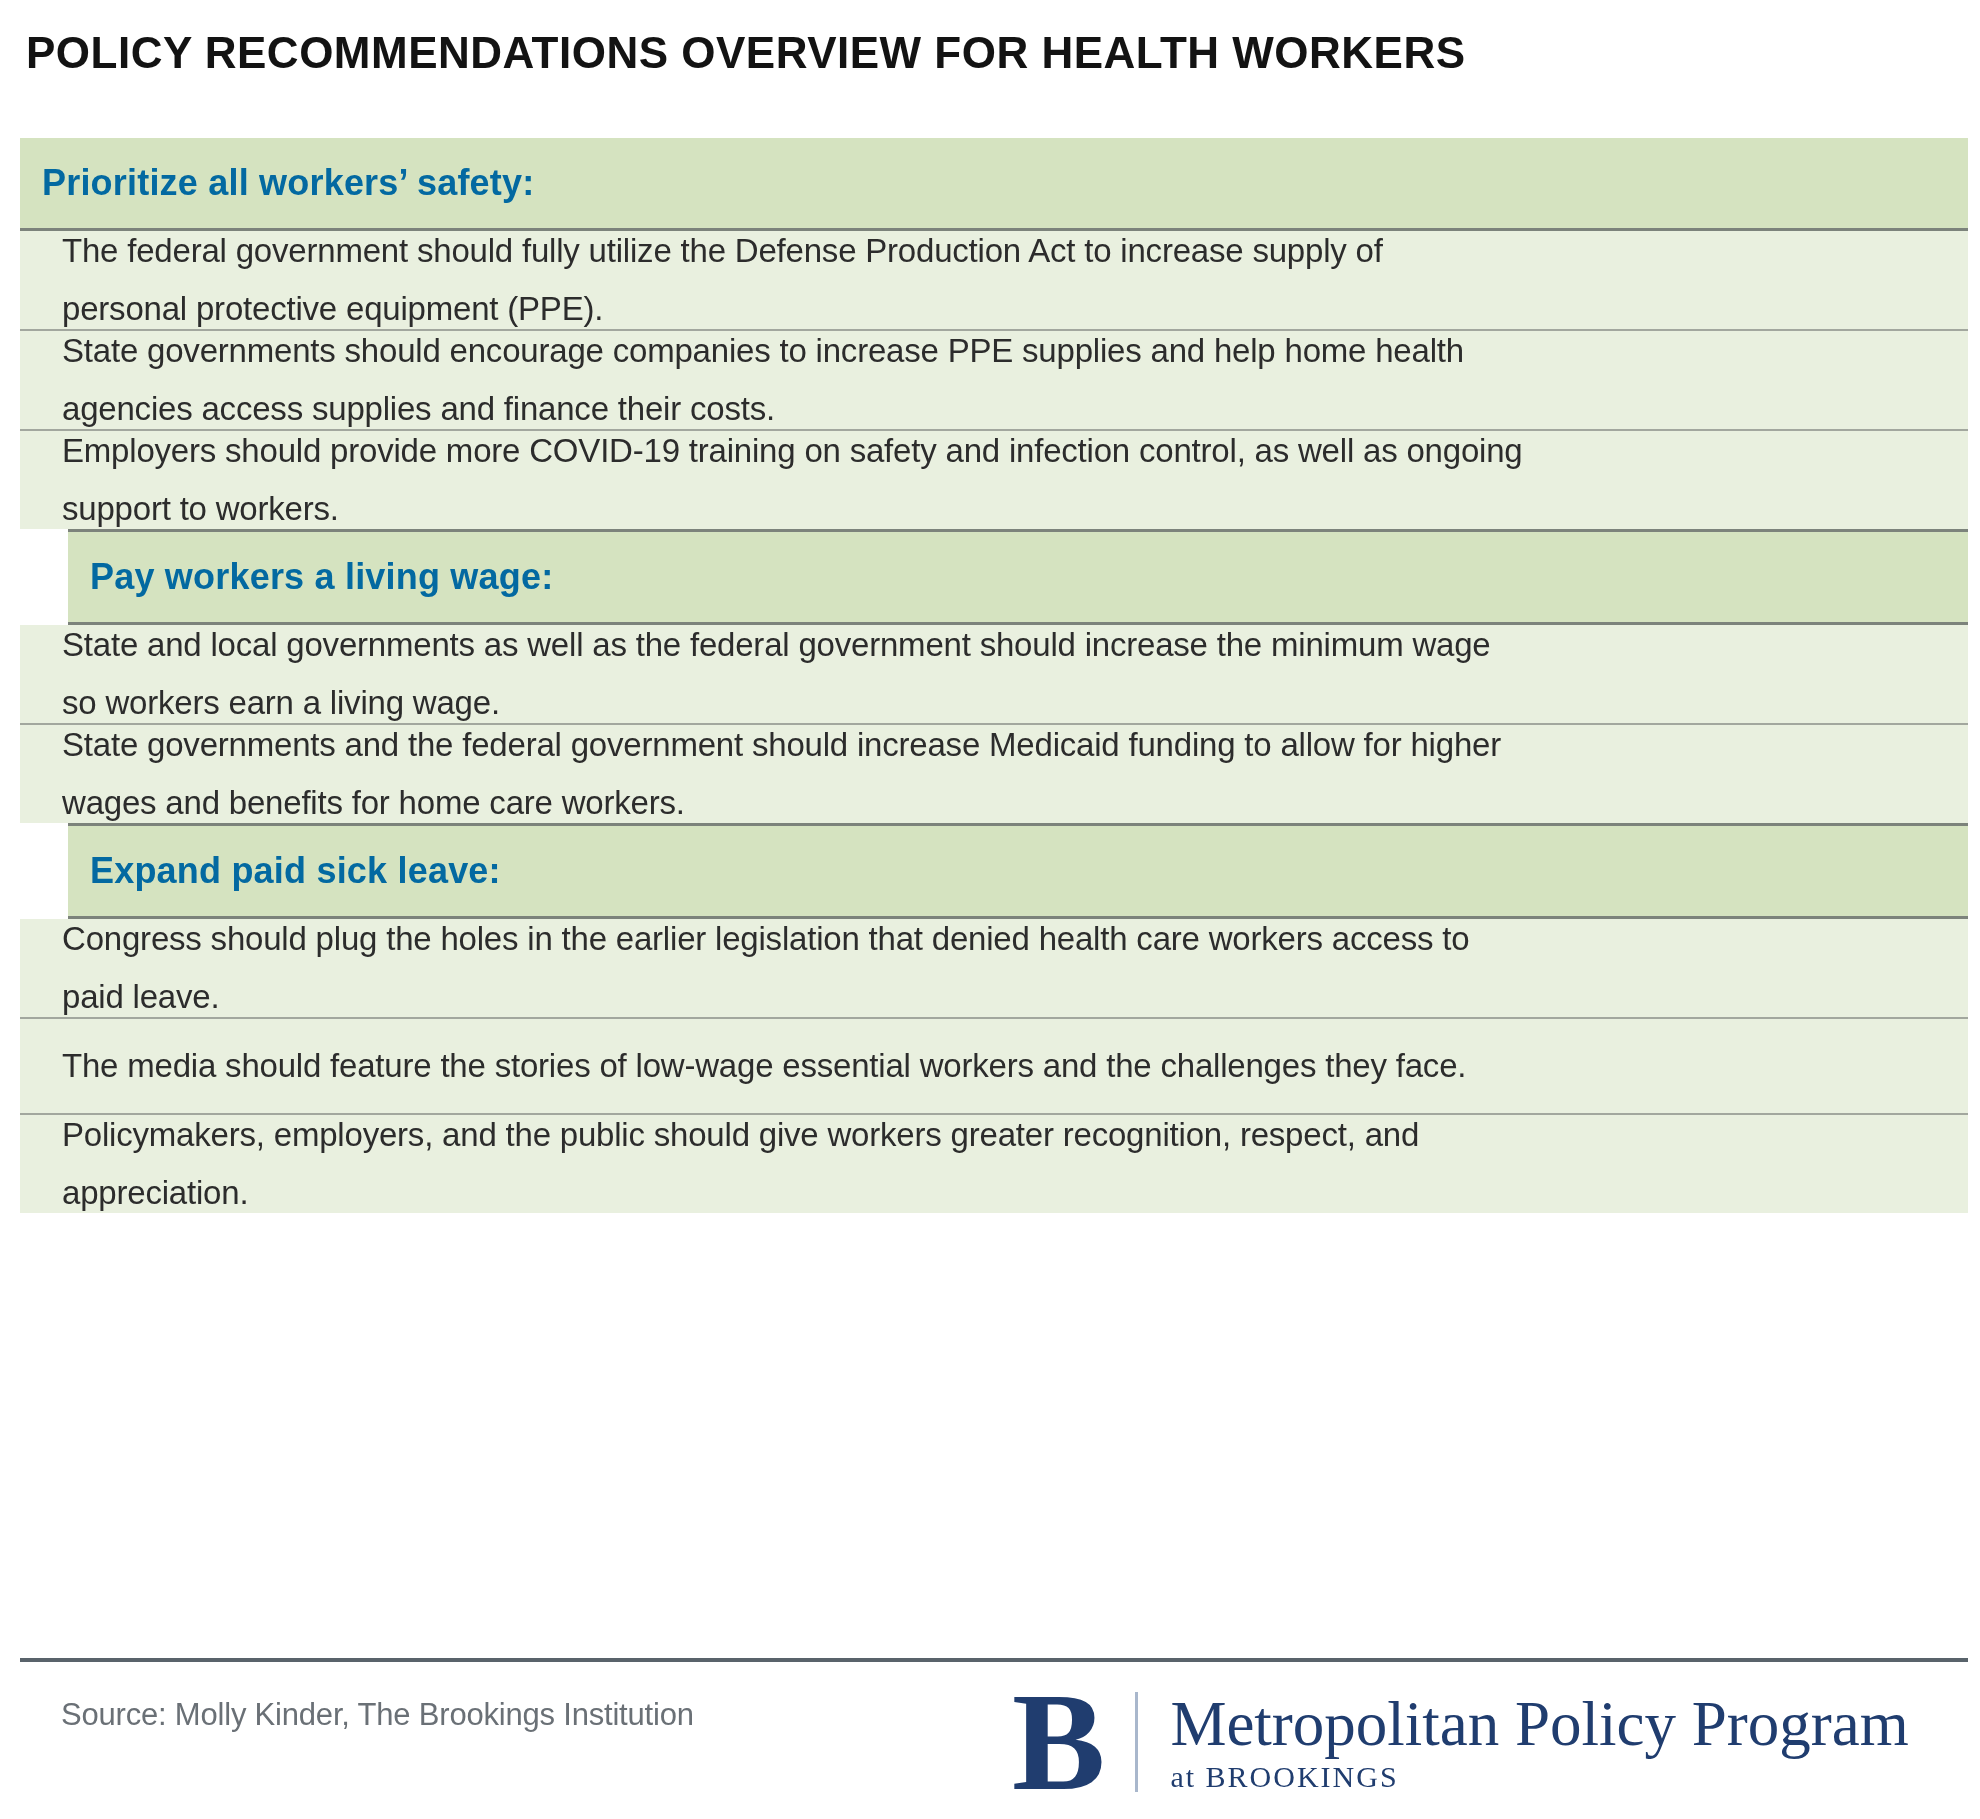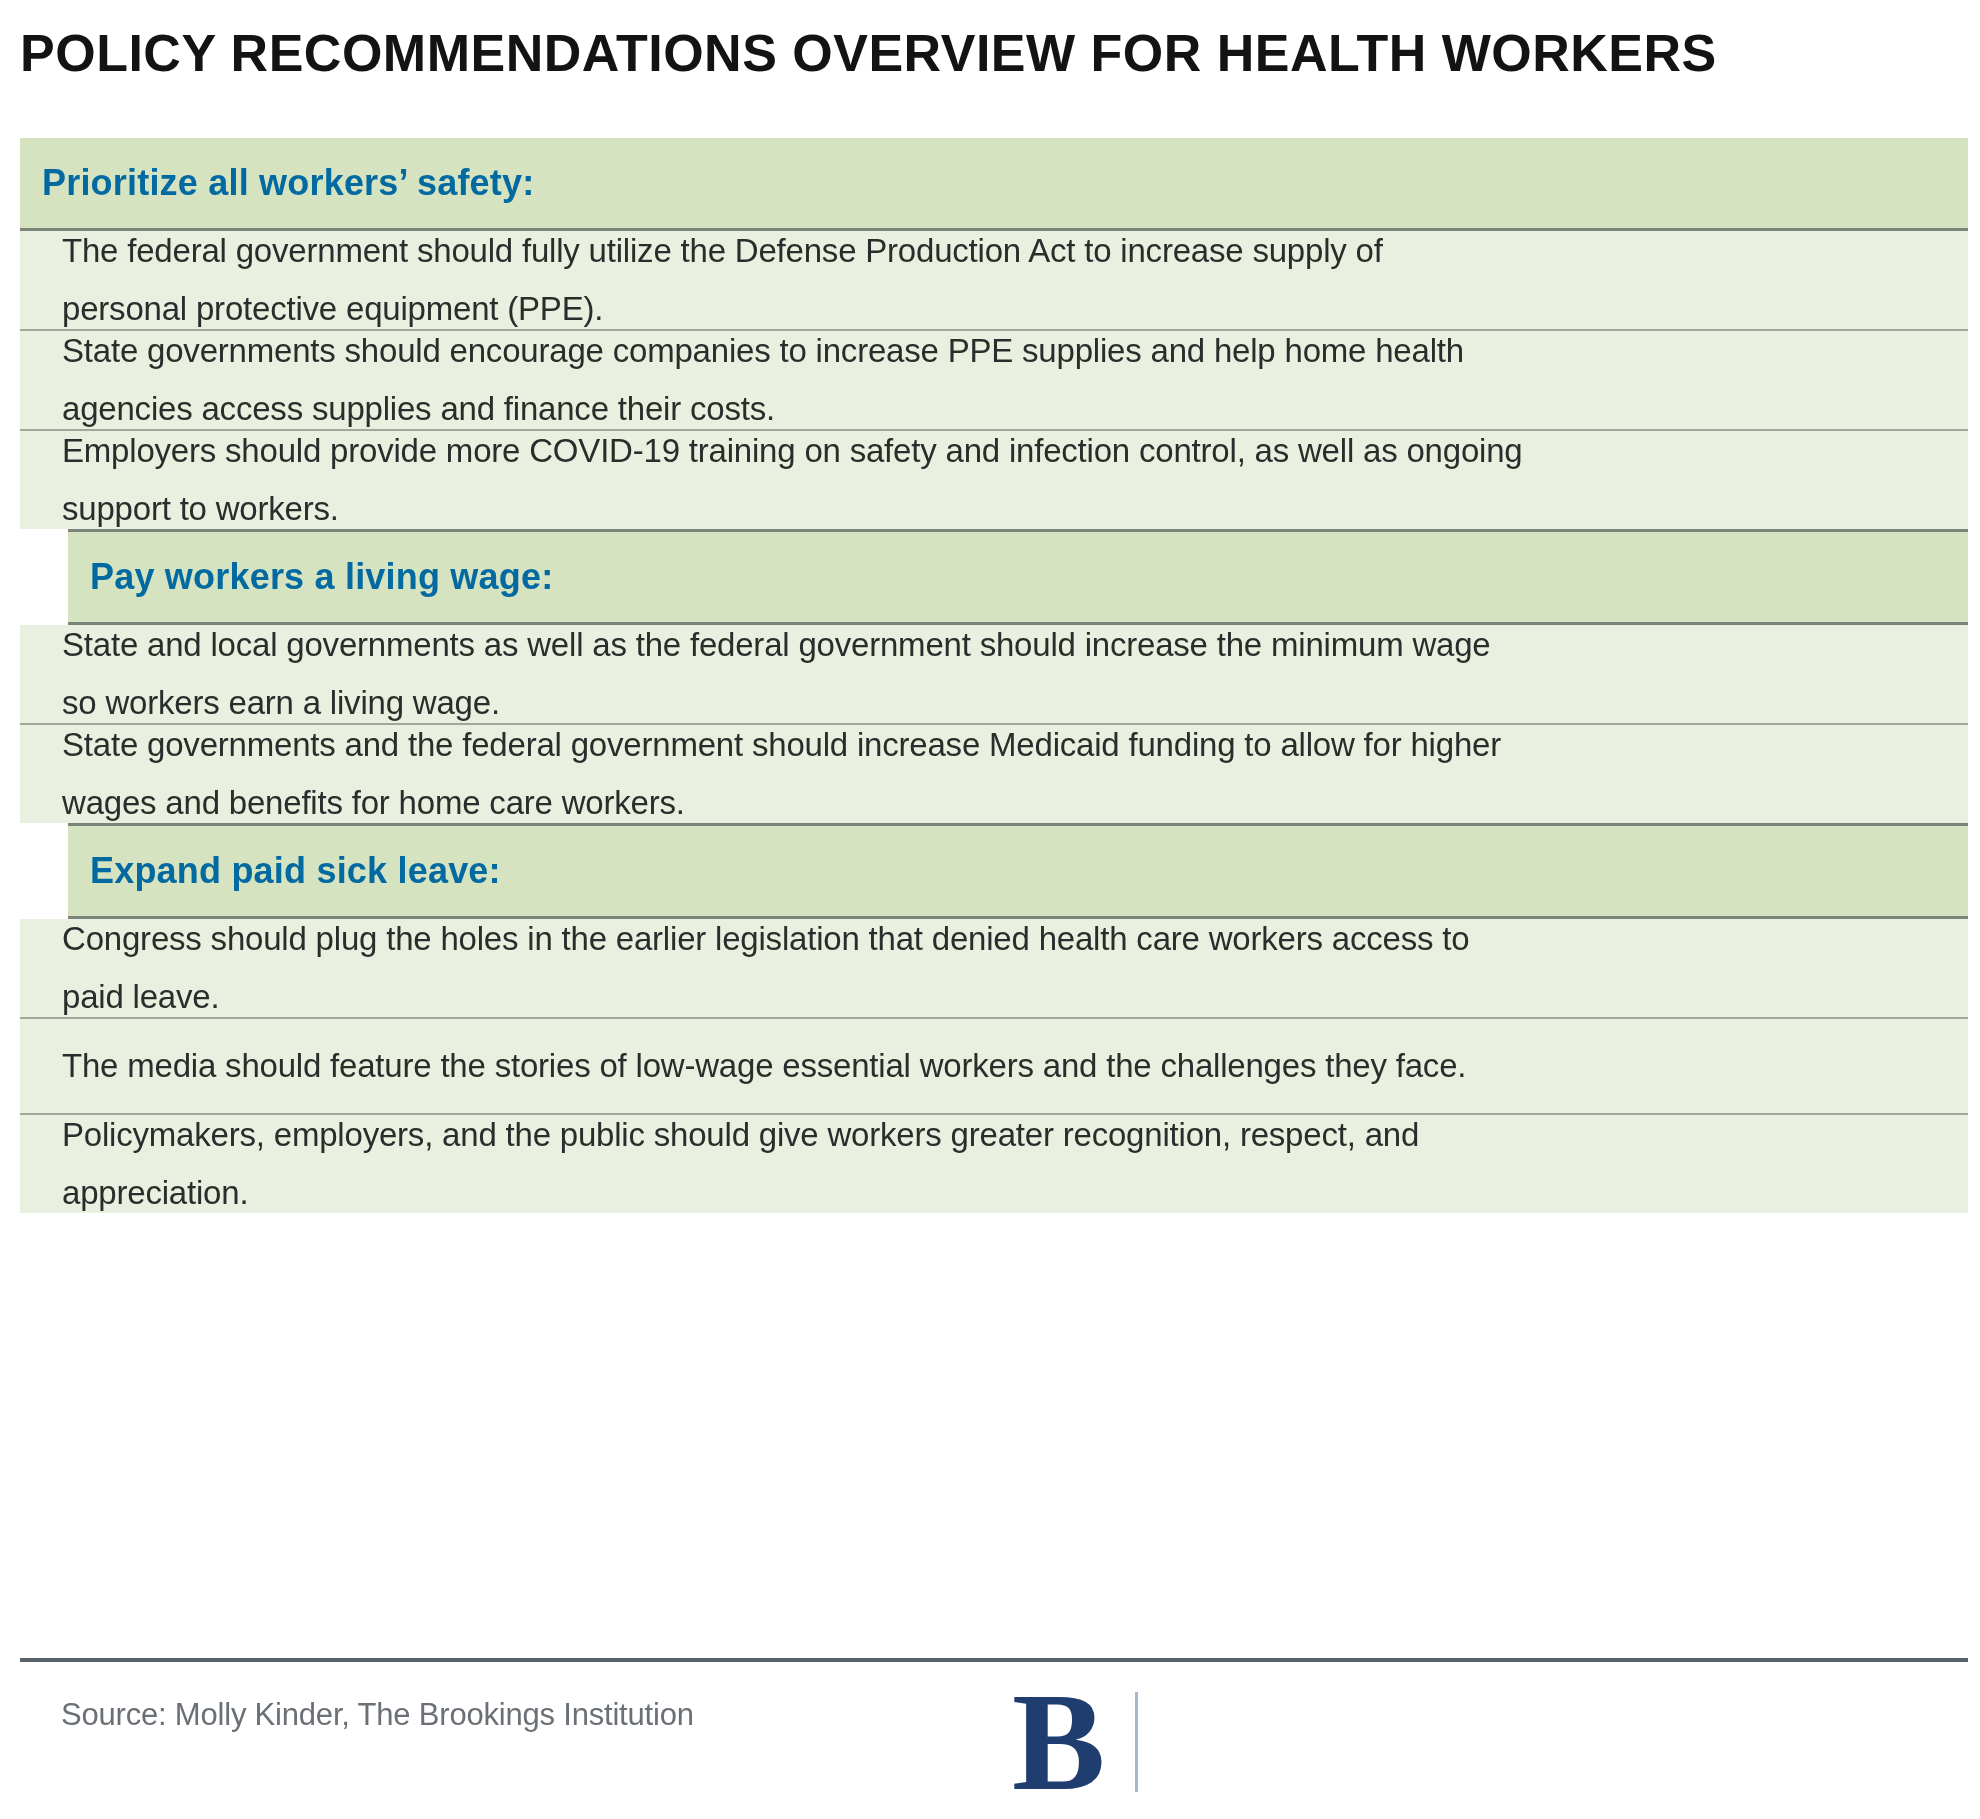--- a/index.html
+++ b/index.html
@@ -4,22 +4,22 @@
 <style>
   html, body { margin:0; padding:0; }
   body {
     width:1980px; height:1819px;
     background:#ffffff;
     position:relative;
     font-family:"Liberation Sans", sans-serif;
     overflow:hidden;
   }
   .figure-title {
-    position:absolute; left:20px; top:24px;
-    font-size:52px; font-weight:700; letter-spacing:0.5px;
+    position:absolute; left:26px; top:24px;
+    font-size:44px; font-weight:700; letter-spacing:0.5px;
     color:#131313; line-height:58px;
     white-space:nowrap;
   }
   .policy-table {
     position:absolute; left:20px; top:138px; width:1948px;
   }
   .sec-header {
     background:#d5e3c0;
     height:90px;
     display:flex; align-items:center;
@@ -108,13 +108,17 @@
 appreciation.</div>
 </div>
 
 <div class="footer-rule"></div>
 
 <div class="source-note">Source: Molly Kinder, The Brookings Institution</div>
 
 <div class="brookings-logo">
   <div class="logo-b">B</div>
   <div class="logo-divider"></div>
+  <div class="logo-lines">
+    <div class="program-name">Metropolitan Policy Program</div>
+    <div class="tagline">at BROOKINGS</div>
+  </div>
 </div>
 
 </body></html>

